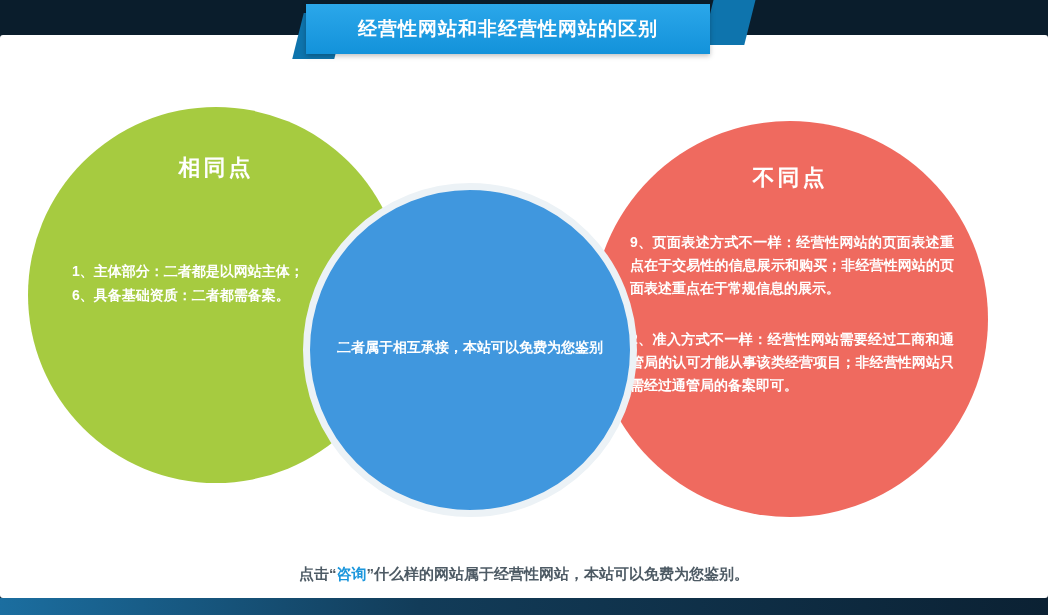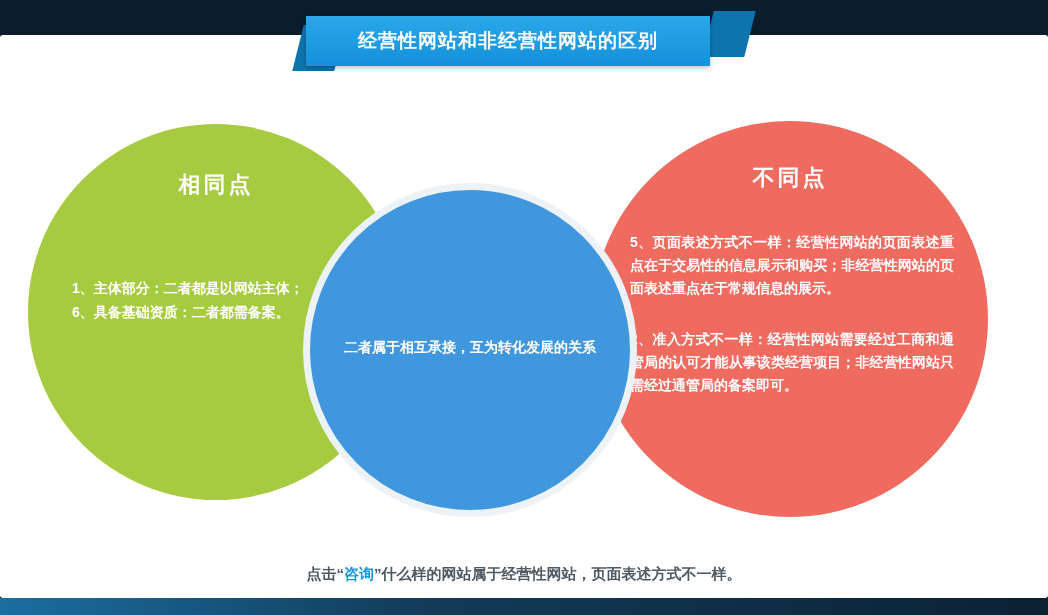--- a/index.html
+++ b/index.html
@@ -33,21 +33,21 @@
     top: 598px;
     width: 1048px;
     height: 17px;
     background: linear-gradient(90deg, #1b6ea0 0%, #123c59 40%, #0b2133 100%);
   }
 
   
   .ribbon-wrap {
     position: absolute;
     left: 50%;
-    top: 16px;
+    top: 4px;
     transform: translateX(-50%);
     width: 436px;
     height: 50px;
     z-index: 10;
     text-align: right;
   }
   .ribbon-fold {
     position: absolute;
     width: 42px;
     height: 46px;
@@ -74,21 +74,21 @@
     letter-spacing: 1px;
   }
 
   
   .circle {
     position: absolute;
     border-radius: 50%;
     color: #ffffff;
   }
   .circle-green {
-    left: 28px; top: 124px;
+    left: 28px; top: 107px;
     width: 376px; height: 376px;
     background: #a6cb40;
     z-index: 1;
   }
   .circle-red {
     left: 592px; top: 121px;
     width: 396px; height: 396px;
     background: #ef6a5f;
     z-index: 2;
   }
@@ -183,26 +183,26 @@
   <div class="circle-label">相同点</div>
   <div class="green-items">
     <div class="item">1、主体部分：二者都是以网站主体；</div>
     <div class="item">6、具备基础资质：二者都需备案。</div>
   </div>
 </div>
 
 <div class="circle circle-red">
   <div class="circle-label">不同点</div>
   <div class="red-items">
-    <div class="item">5、页面表述方式不一样：经营性网站的页面表述重点在于交易性的信息展示和购买；非经营性网站的页面表述重点在于常规信息的展示。</div>
+    <div class="item">9、页面表述方式不一样：经营性网站的页面表述重点在于交易性的信息展示和购买；非经营性网站的页面表述重点在于常规信息的展示。</div>
     <div class="item">2、准入方式不一样：经营性网站需要经过工商和通管局的认可才能从事该类经营项目；非经营性网站只需经过通管局的备案即可。</div>
   </div>
 </div>
 
 <div class="circle circle-blue">
-  <div class="blue-text">二者属于相互承接，互为转化发展的关系</div>
+  <div class="blue-text">二者属于相互承接，本站可以免费为您鉴别</div>
 </div>
 
 <div class="footer-note">
-  <span>点击“</span><a class="footer-link">咨询</a><span>”什么样的网站属于经营性网站，页面表述方式不一样。</span>
+  <span>点击“</span><a class="footer-link">咨询</a><span>”什么样的网站属于经营性网站，本站可以免费为您鉴别。</span>
 </div>
 
 <div class="bottom-bar"></div>
 
 </body></html>

